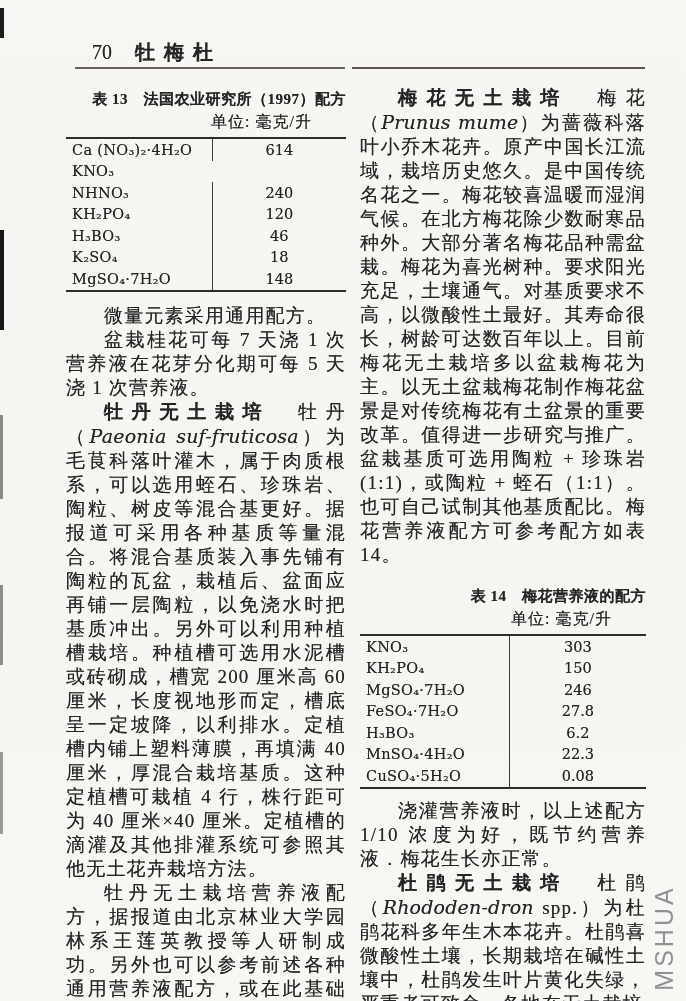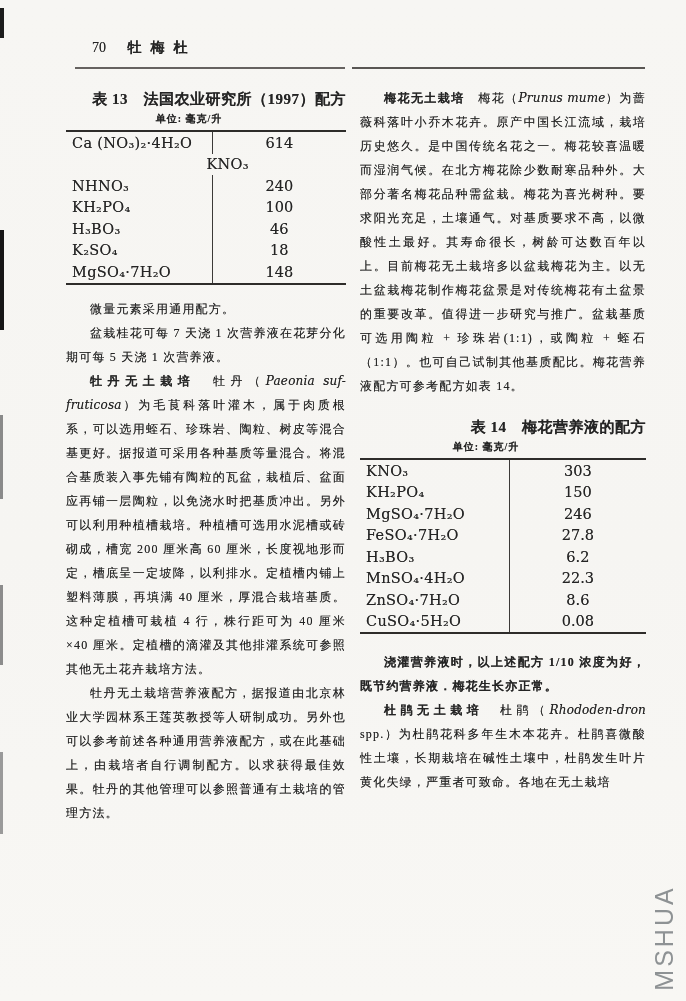--- a/index.html
+++ b/index.html
@@ -6,41 +6,41 @@
   .page{
     position:relative;
     width:686px;height:1001px;
     background:linear-gradient(180deg,#f7f6f3 0%,#f6f5f2 55%,#f8f7f4 100%);
     font-family:"Liberation Serif","DejaVu Serif",serif;
     color:#242424;
     overflow:hidden;
     text-shadow:0 0 .4px rgba(20,20,20,.55);
   }
   
-  .header{position:absolute;top:39px;left:92px;font-size:14px;white-space:nowrap;}
+  .header{position:absolute;top:39px;left:92px;font-size:20px;white-space:nowrap;}
   .header .pnum{display:inline-block;}
   .header .rtitle{display:inline-block;margin-left:18px;letter-spacing:9px;font-weight:600;}
   .rule{position:absolute;top:67px;height:2px;background:#666260;}
   .rule.l{left:75px;width:270px;}
   .rule.r{left:352px;width:293px;background:#595653;}
   
   .col{position:absolute;top:80px;}
   .col-left{left:66px;width:280px;}
   .col-right{left:360px;width:286px;}
   
-  .para{font-size:12px;line-height:24px;letter-spacing:1.2px;text-align:justify;text-indent:2em;margin:0;}
+  .para{font-size:19px;line-height:24px;letter-spacing:1.2px;text-align:justify;text-indent:2em;margin:0;}
   .para.mt{margin-top:12px;}
-  .para.mt-s{margin-top:16px;font-weight:bold;}
+  .para.mt-s{margin-top:10px;}
   .it{font-style:italic;font-family:"DejaVu Serif",serif;letter-spacing:.2px;}
   .bd{font-weight:700;}
   
   .tbl-caption{font-weight:700;font-size:15px;letter-spacing:.5px;text-align:right;margin:10px 0 0;}
-  .tbl-unit{font-size:10px;text-align:center;padding-right:34px;margin:3px 0 4px;letter-spacing:1px;font-weight:bold;}
+  .tbl-unit{font-size:16px;text-align:right;padding-right:34px;margin:3px 0 4px;letter-spacing:1px;}
   .tbl{border-top:2.5px solid #2e2c2a;border-bottom:2.5px solid #2e2c2a;}
-  .tbl-row{display:flex;height:21.5px;font-size:14.5px;justify-content:flex-end;}
+  .tbl-row{display:flex;height:21.5px;font-size:14.5px;}
   .cell-name{width:52%;display:flex;align-items:center;padding-left:6px;box-sizing:border-box;
              font-family:"DejaVu Serif","DejaVu Sans",serif;letter-spacing:.3px;}
   .cell-value{width:48%;display:flex;align-items:center;justify-content:center;
               border-left:1.3px solid #3c3a38;box-sizing:border-box;
               font-family:"DejaVu Serif","DejaVu Sans",serif;}
   
   .scan-mark{position:absolute;left:0;}
   .m1{top:8px;height:30px;width:4px;background:#1c1c1c;}
   .m2{top:230px;height:100px;width:4px;background:#161616;}
   .m3{top:415px;height:84px;width:3px;background:#8a8a8a;}
@@ -85,21 +85,21 @@
       </div>
         <div class="tbl-row">
         <div class="cell-name">KNO₃</div>
       </div>
         <div class="tbl-row">
         <div class="cell-name">NHNO₃</div>
         <div class="cell-value">240</div>
       </div>
         <div class="tbl-row">
         <div class="cell-name">KH₂PO₄</div>
-        <div class="cell-value">100</div>
+        <div class="cell-value">120</div>
       </div>
         <div class="tbl-row">
         <div class="cell-name">H₃BO₃</div>
         <div class="cell-value">46</div>
       </div>
         <div class="tbl-row">
         <div class="cell-name">K₂SO₄</div>
         <div class="cell-value">18</div>
       </div>
         <div class="tbl-row">
@@ -140,24 +140,20 @@
       </div>
         <div class="tbl-row">
         <div class="cell-name">H₃BO₃</div>
         <div class="cell-value">6.2</div>
       </div>
         <div class="tbl-row">
         <div class="cell-name">MnSO₄·4H₂O</div>
         <div class="cell-value">22.3</div>
       </div>
         <div class="tbl-row">
-        <div class="cell-name">ZnSO₄·7H₂O</div>
-        <div class="cell-value">8.6</div>
-      </div>
-        <div class="tbl-row">
         <div class="cell-name">CuSO₄·5H₂O</div>
         <div class="cell-value">0.08</div>
       </div>
       </div>
 
     <p class="para mt-s"><span>浇灌营养液时，以上述配方 1/10 浓度为好，既节约营养液．梅花生长亦正常。</span></p>
     <p class="para"><span class="bd">杜鹃无土栽培</span><span>　杜鹃（</span><span class="it">Rhododen-dron</span><span> spp.）为杜鹃花科多年生木本花卉。杜鹃喜微酸性土壤，长期栽培在碱性土壤中，杜鹃发生叶片黄化失绿，严重者可致命。各地在无土栽培</span></p>
   </div>
 
   <div class="watermark">MSHUA</div>

